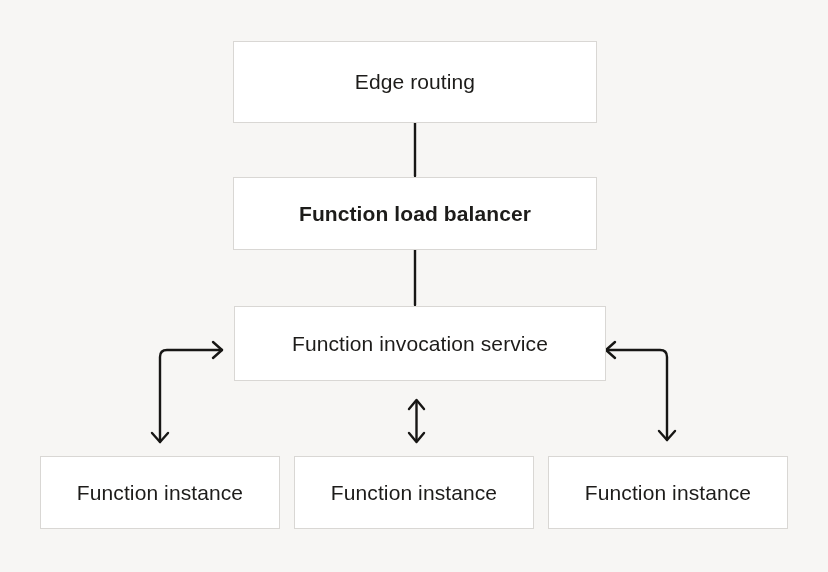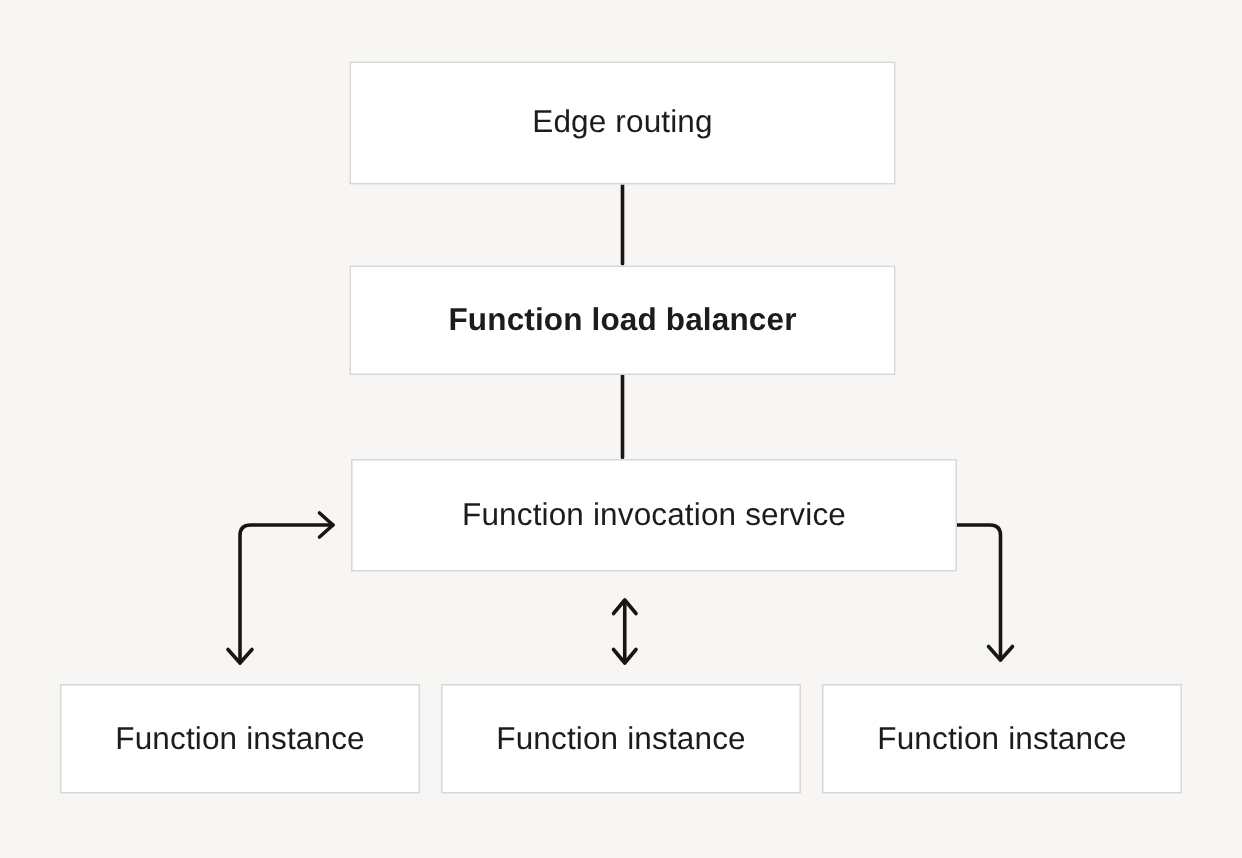--- a/index.html
+++ b/index.html
@@ -25,21 +25,21 @@
     align-items: center;
     justify-content: center;
     font-size: 21px;
     color: #1d1c1a;
     letter-spacing: 0.1px;
   }
   .node span { white-space: nowrap; }
 
   #node-edge-routing            { left: 233px; top: 41px;  width: 364px; height: 82px; }
   #node-function-load-balancer  { left: 233px; top: 177px; width: 364px; height: 73px; font-weight: bold; }
-  #node-function-invocation     { left: 234px; top: 306px; width: 404px; height: 75px; }
+  #node-function-invocation     { left: 234px; top: 306px; width: 372px; height: 75px; }
   #node-function-instance-1     { left: 40px;  top: 456px; width: 240px; height: 73px; }
   #node-function-instance-2     { left: 294px; top: 456px; width: 240px; height: 73px; }
   #node-function-instance-3     { left: 548px; top: 456px; width: 240px; height: 73px; }
 
   svg.connectors {
     position: absolute;
     left: 0; top: 0;
     width: 828px;
     height: 572px;
     pointer-events: none;

